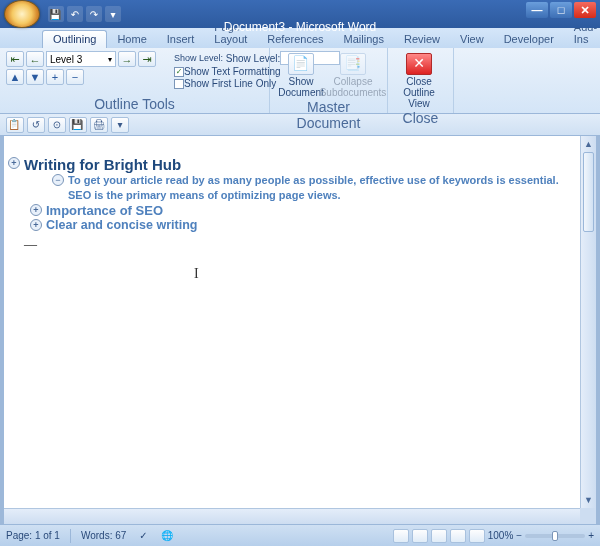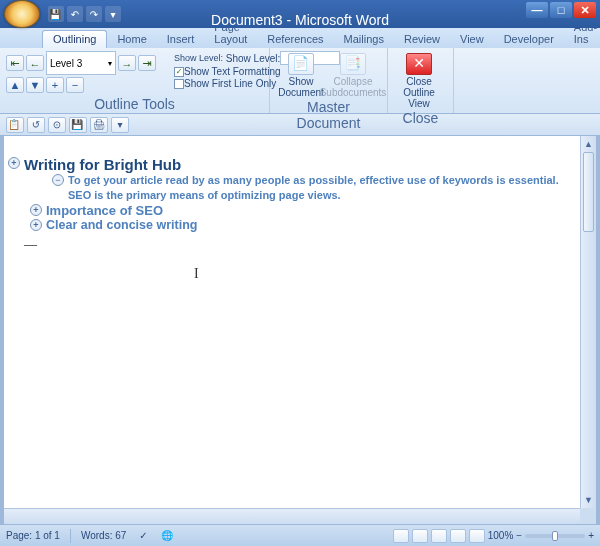--- a/index.html
+++ b/index.html
@@ -3,40 +3,40 @@
 <meta charset="utf-8">
 <style>
 * { margin:0; padding:0; box-sizing:border-box; font-family:"Segoe UI",Tahoma,sans-serif; }
 body { width:600px; height:546px; overflow:hidden; background:#9db8d9; position:relative; }
 
 
 .titlebar { height:28px; background:linear-gradient(#3a6bb5,#2d5a9e); display:flex; align-items:center; color:#fff; font-size:11px; position:relative; }
 .office-btn { width:36px; height:28px; margin-left:4px; background:radial-gradient(circle at 50% 50%,#fff3c8,#f5c963 45%,#d78b2e 70%,#a55f13); border-radius:50%; border:1px solid #7a5a20; box-shadow:0 0 3px rgba(0,0,0,.4); }
 .qat { display:flex; gap:3px; margin-left:8px; align-items:center; }
 .qat-btn { width:16px; height:16px; background:rgba(255,255,255,.15); border-radius:2px; display:flex; align-items:center; justify-content:center; font-size:10px; color:#fff; }
-.title-text { position:absolute; left:50%; transform:translateX(-50%); top:12px; font-size:14px; }
+.title-text { position:absolute; left:50%; transform:translateX(-50%); top:20px; font-size:12px; }
 .win-controls { position:absolute; right:4px; top:2px; display:flex; gap:2px; }
 .win-btn { width:22px; height:16px; border-radius:2px; display:flex; align-items:center; justify-content:center; font-size:11px; color:#fff; font-weight:bold; }
 .win-min,.win-max{ background:linear-gradient(#6a9edc,#3d6fb5);}
 .win-close{ background:linear-gradient(#f56a5e,#d62c1a);}
 
 
 .tabs { height:20px; background:linear-gradient(#d5e6f9,#c3daf3); display:flex; align-items:flex-end; padding-left:42px; font-size:11px; }
 .tab { padding:2px 10px 3px; color:#3b5a87; cursor:default; }
 .tab.active { background:linear-gradient(#fff,#e8f1fb); border:1px solid #9bb7d9; border-bottom:none; border-radius:3px 3px 0 0; color:#1e3a6d; font-weight:400; }
 
 
 .ribbon { height:66px; background:linear-gradient(#eaf2fb,#d4e5f7); border-bottom:1px solid #9bb7d9; display:flex; font-size:11px; }
 .rgroup { border-right:1px solid #b8cfe8; padding:3px 6px 1px; display:flex; flex-direction:column; justify-content:space-between; }
 .rgroup-label { text-align:center; font-size:14px; color:#4a6a99; padding-top:1px; }
 .level-controls { display:flex; flex-direction:column; gap:2px; align-items:flex-start;}
 .lc-row { display:flex; gap:2px; align-items:center; }
 .nav-btn { width:18px; height:16px; background:linear-gradient(#fdfdfe,#e0ecf8); border:1px solid #a8c1de; border-radius:2px; display:flex; align-items:center; justify-content:center; font-size:11px; color:#2a5a1f; line-height:1; cursor:default; }
 .nav-btn.blue{color:#2a5aa0;}
-.level-select { width:70px; height:24px; font-size:10px; background:#fff; border:1px solid #a8c1de; padding:0 3px; display:flex; align-items:center; justify-content:space-between; }
+.level-select { width:70px; height:16px; font-size:10px; background:#fff; border:1px solid #a8c1de; padding:0 3px; display:flex; align-items:center; justify-content:space-between; }
 .opts { display:flex; flex-direction:column; gap:1px; margin-left:4px;}
 .opt-row { display:flex; align-items:center; font-size:10px; color:#2a4a7a; white-space:nowrap;margin-left:8px; }
 .checkbox { width:10px; height:10px; border:1px solid #7a95b8; background:#fff; display:inline-flex; align-items:center; justify-content:center; font-size:8px; color:#2a7a2a; }
 .dropdown-wide{ width:60px; height:14px; border:1px solid #a8c1de; background:#fff;}
 .big-btn { width:50px; display:flex; flex-direction:column; align-items:center; gap:1px; font-size:10px; color:#2a4a7a; text-align:center; line-height:1.1; padding-top:2px;}
 .big-btn.disabled{ color:#9aa8ba; }
 .big-icon { width:26px; height:22px; border:1px solid #a8c1de; background:linear-gradient(#fff,#e4eefa); border-radius:2px; display:flex; align-items:center; justify-content:center; font-size:14px; }
 .close-icon-box{ background:linear-gradient(#f88,#d22); color:#fff; border-color:#b02a2a;}
 
 

